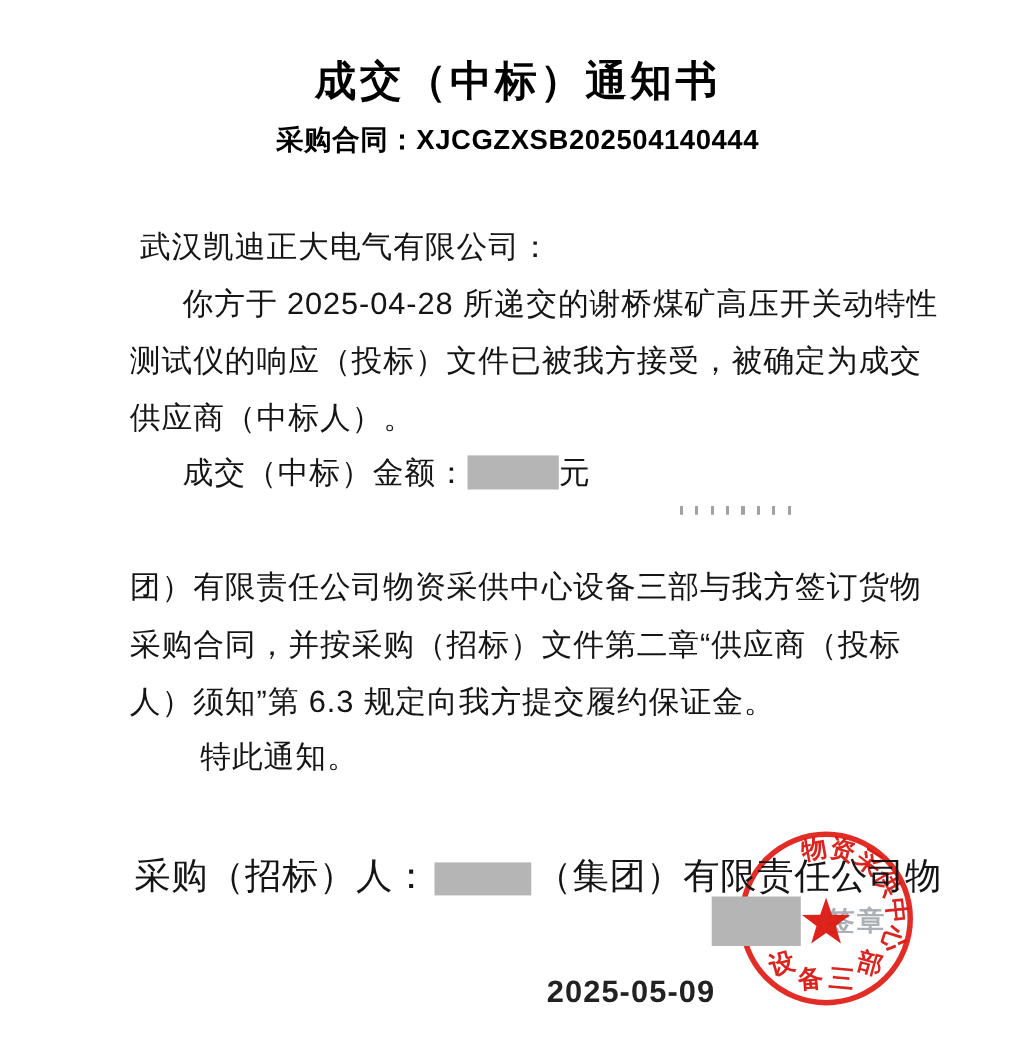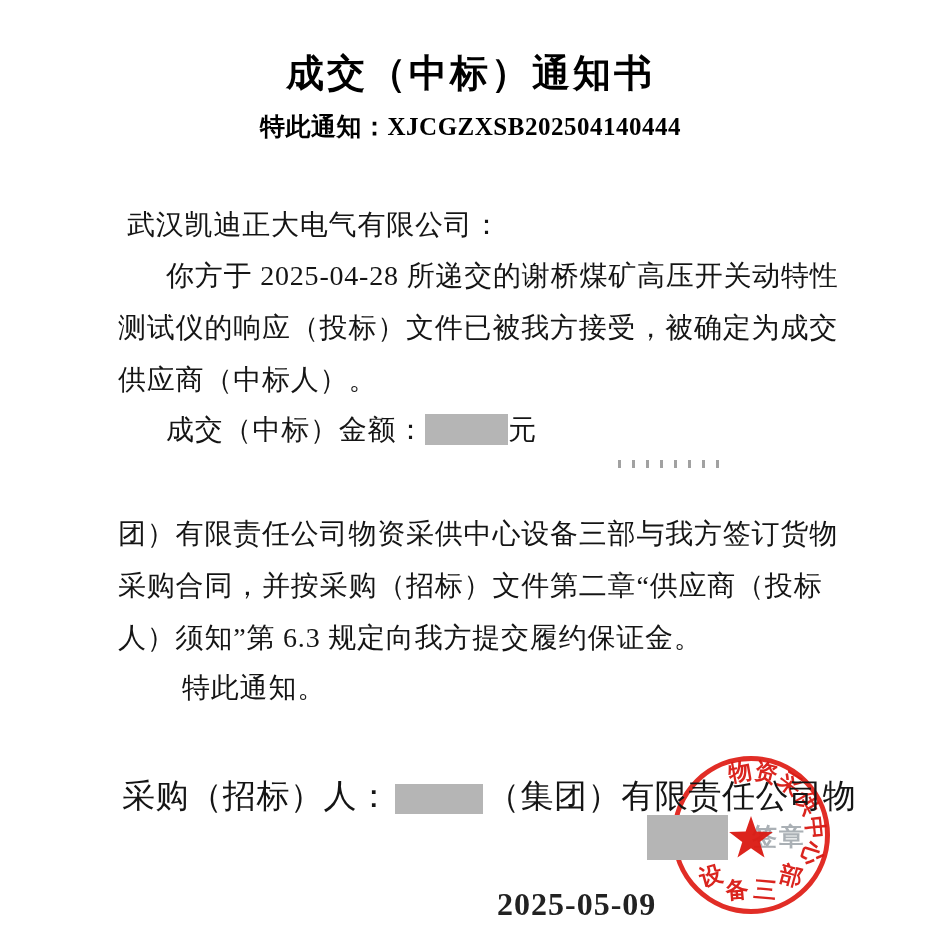--- a/index.html
+++ b/index.html
@@ -1,18 +1,18 @@
 <!DOCTYPE html>
 <html><head>
 <meta charset="utf-8">
 <style>
   html,body { margin:0; padding:0; background:#ffffff; }
   .page {
     position:relative; width:856px; height:951px; background:#ffffff;
-    font-family:Liberation Serif, serif; color:#1c1c1c; overflow:hidden;
+    font-family:Liberation Sans, sans-serif; color:#1c1c1c; overflow:hidden;
   }
   .title {
     position:absolute; top:48px; left:0; width:941px; text-align:center;
     font-size:38px; font-weight:800; letter-spacing:3px; color:#000;
   }
   .subtitle {
     position:absolute; top:110px; left:0; width:941px; text-align:center;
     font-size:25px; font-weight:700; color:#000; letter-spacing:0.5px;
   }
   .bline {
@@ -33,21 +33,21 @@
     display:inline-block; background:#b5b5b5; vertical-align:-6px;
   }
   .redact.amount { width:83px; height:31px; }
   .redact.buyer1 { width:112px; height:30px; margin-left:2px; margin-right:4px; }
   .redact.buyer2 { width:88px; height:30px; margin-left:4px; margin-right:4px; vertical-align:-7px; }
   .footer-line {
     position:absolute; top:774px; left:122px; white-space:nowrap;
     font-size:33px; font-weight:500; letter-spacing:0.6px; color:#151515; z-index:3;
   }
   .date-line {
-    position:absolute; top:886px; left:497px; font-size:32px; font-weight:600;
+    position:absolute; top:886px; left:497px; font-size:28px; font-weight:600;
     letter-spacing:1px; color:#222; z-index:3;
   }
   
   .seal { position:absolute; left:672px; top:756px; width:158px; height:158px; z-index:2; }
   .seal-ring {
     position:absolute; left:0; top:0; width:148px; height:148px;
     border:5px solid rgba(222,27,20,0.92); border-radius:50%;
   }
   .seal-char {
     position:absolute; font-size:23px; font-weight:700; color:rgba(216,24,18,0.95);
@@ -66,21 +66,21 @@
   .peek { position:absolute; top:460px; left:618px; width:104px; height:8px; z-index:1;
     background:repeating-linear-gradient(90deg,#555 0 3px,transparent 3px 14px); opacity:.55; }
 </style>
 </head>
 <body>
 
 <div class="page">
 
   <div class="title">成交（中标）通知书</div>
 
-  <div class="subtitle"><span>特此通知：</span><span>XJCGZXSB202504140444</span></div>
+  <div class="subtitle"><span>采购合同：</span><span>XJCGZXSB202504140444</span></div>
 
   <div class="bline l1">武汉凯迪正大电气有限公司：</div>
   <div class="bline l2">你方于 2025-04-28 所递交的谢桥煤矿高压开关动特性</div>
   <div class="bline l4">供应商（中标人）。</div>
   <div class="bline l3">测试仪的响应（投标）文件已被我方接受，被确定为成交</div>
 
   <div class="bline l5"><span>成交（中标）金额：</span><span class="redact amount"></span><span>元</span></div>
 
 
   <div class="peek"></div>

